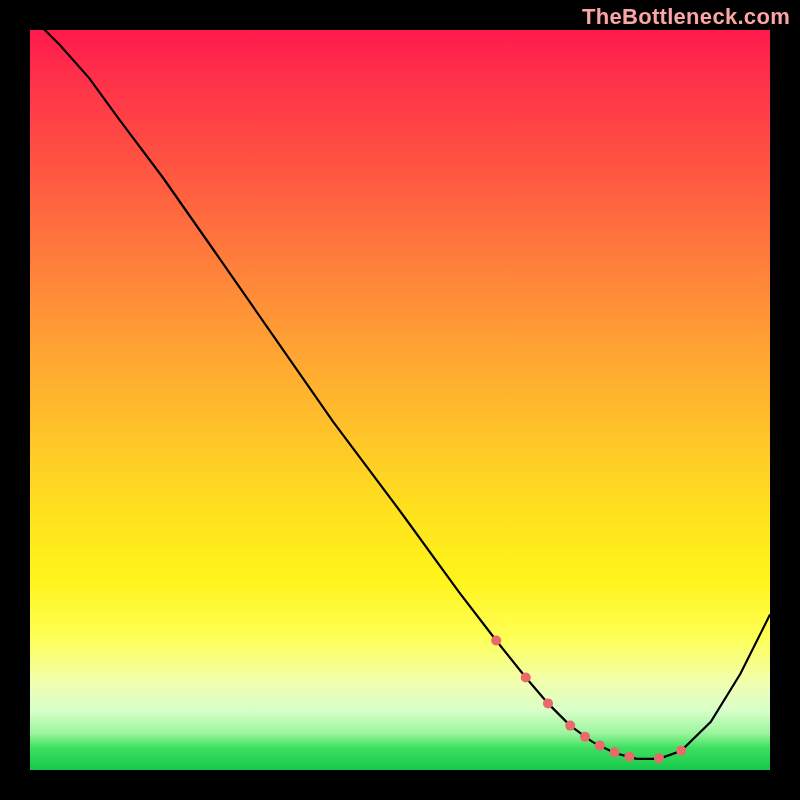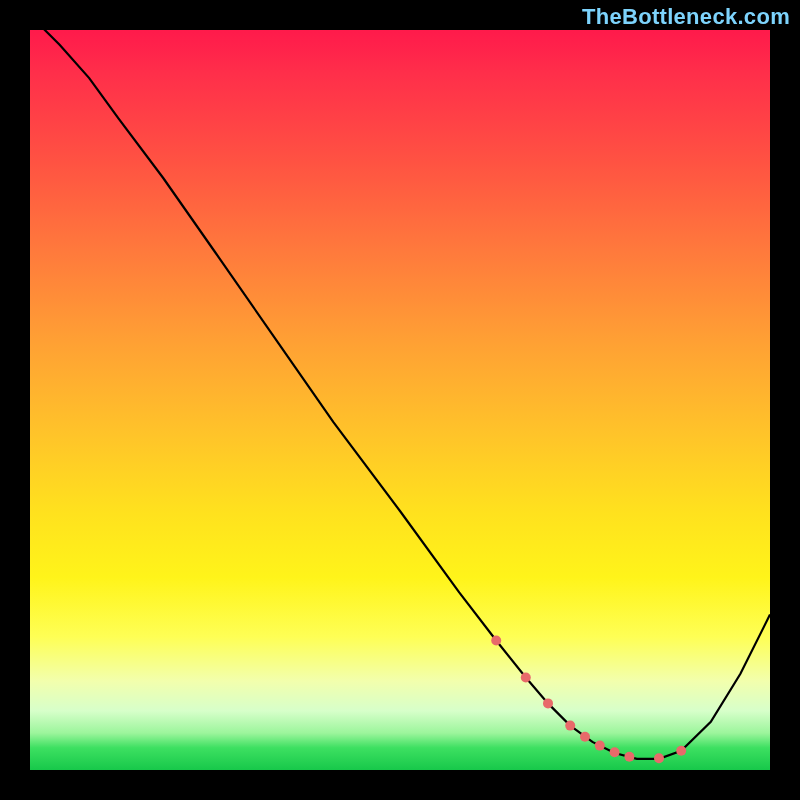--- a/index.html
+++ b/index.html
@@ -14,21 +14,21 @@
   .frame {
     position: relative;
     width: 800px;
     height: 800px;
     background: #000;
   }
   .watermark {
     position: absolute;
     top: 4px;
     right: 10px;
-    color: #7dd3fc;
+    color: #fca5a5;
     font-size: 22px;
     font-weight: 600;
     letter-spacing: 0.3px;
     z-index: 10;
     user-select: none;
   }
   
   .plot {
     position: absolute;
     left: 30px;

